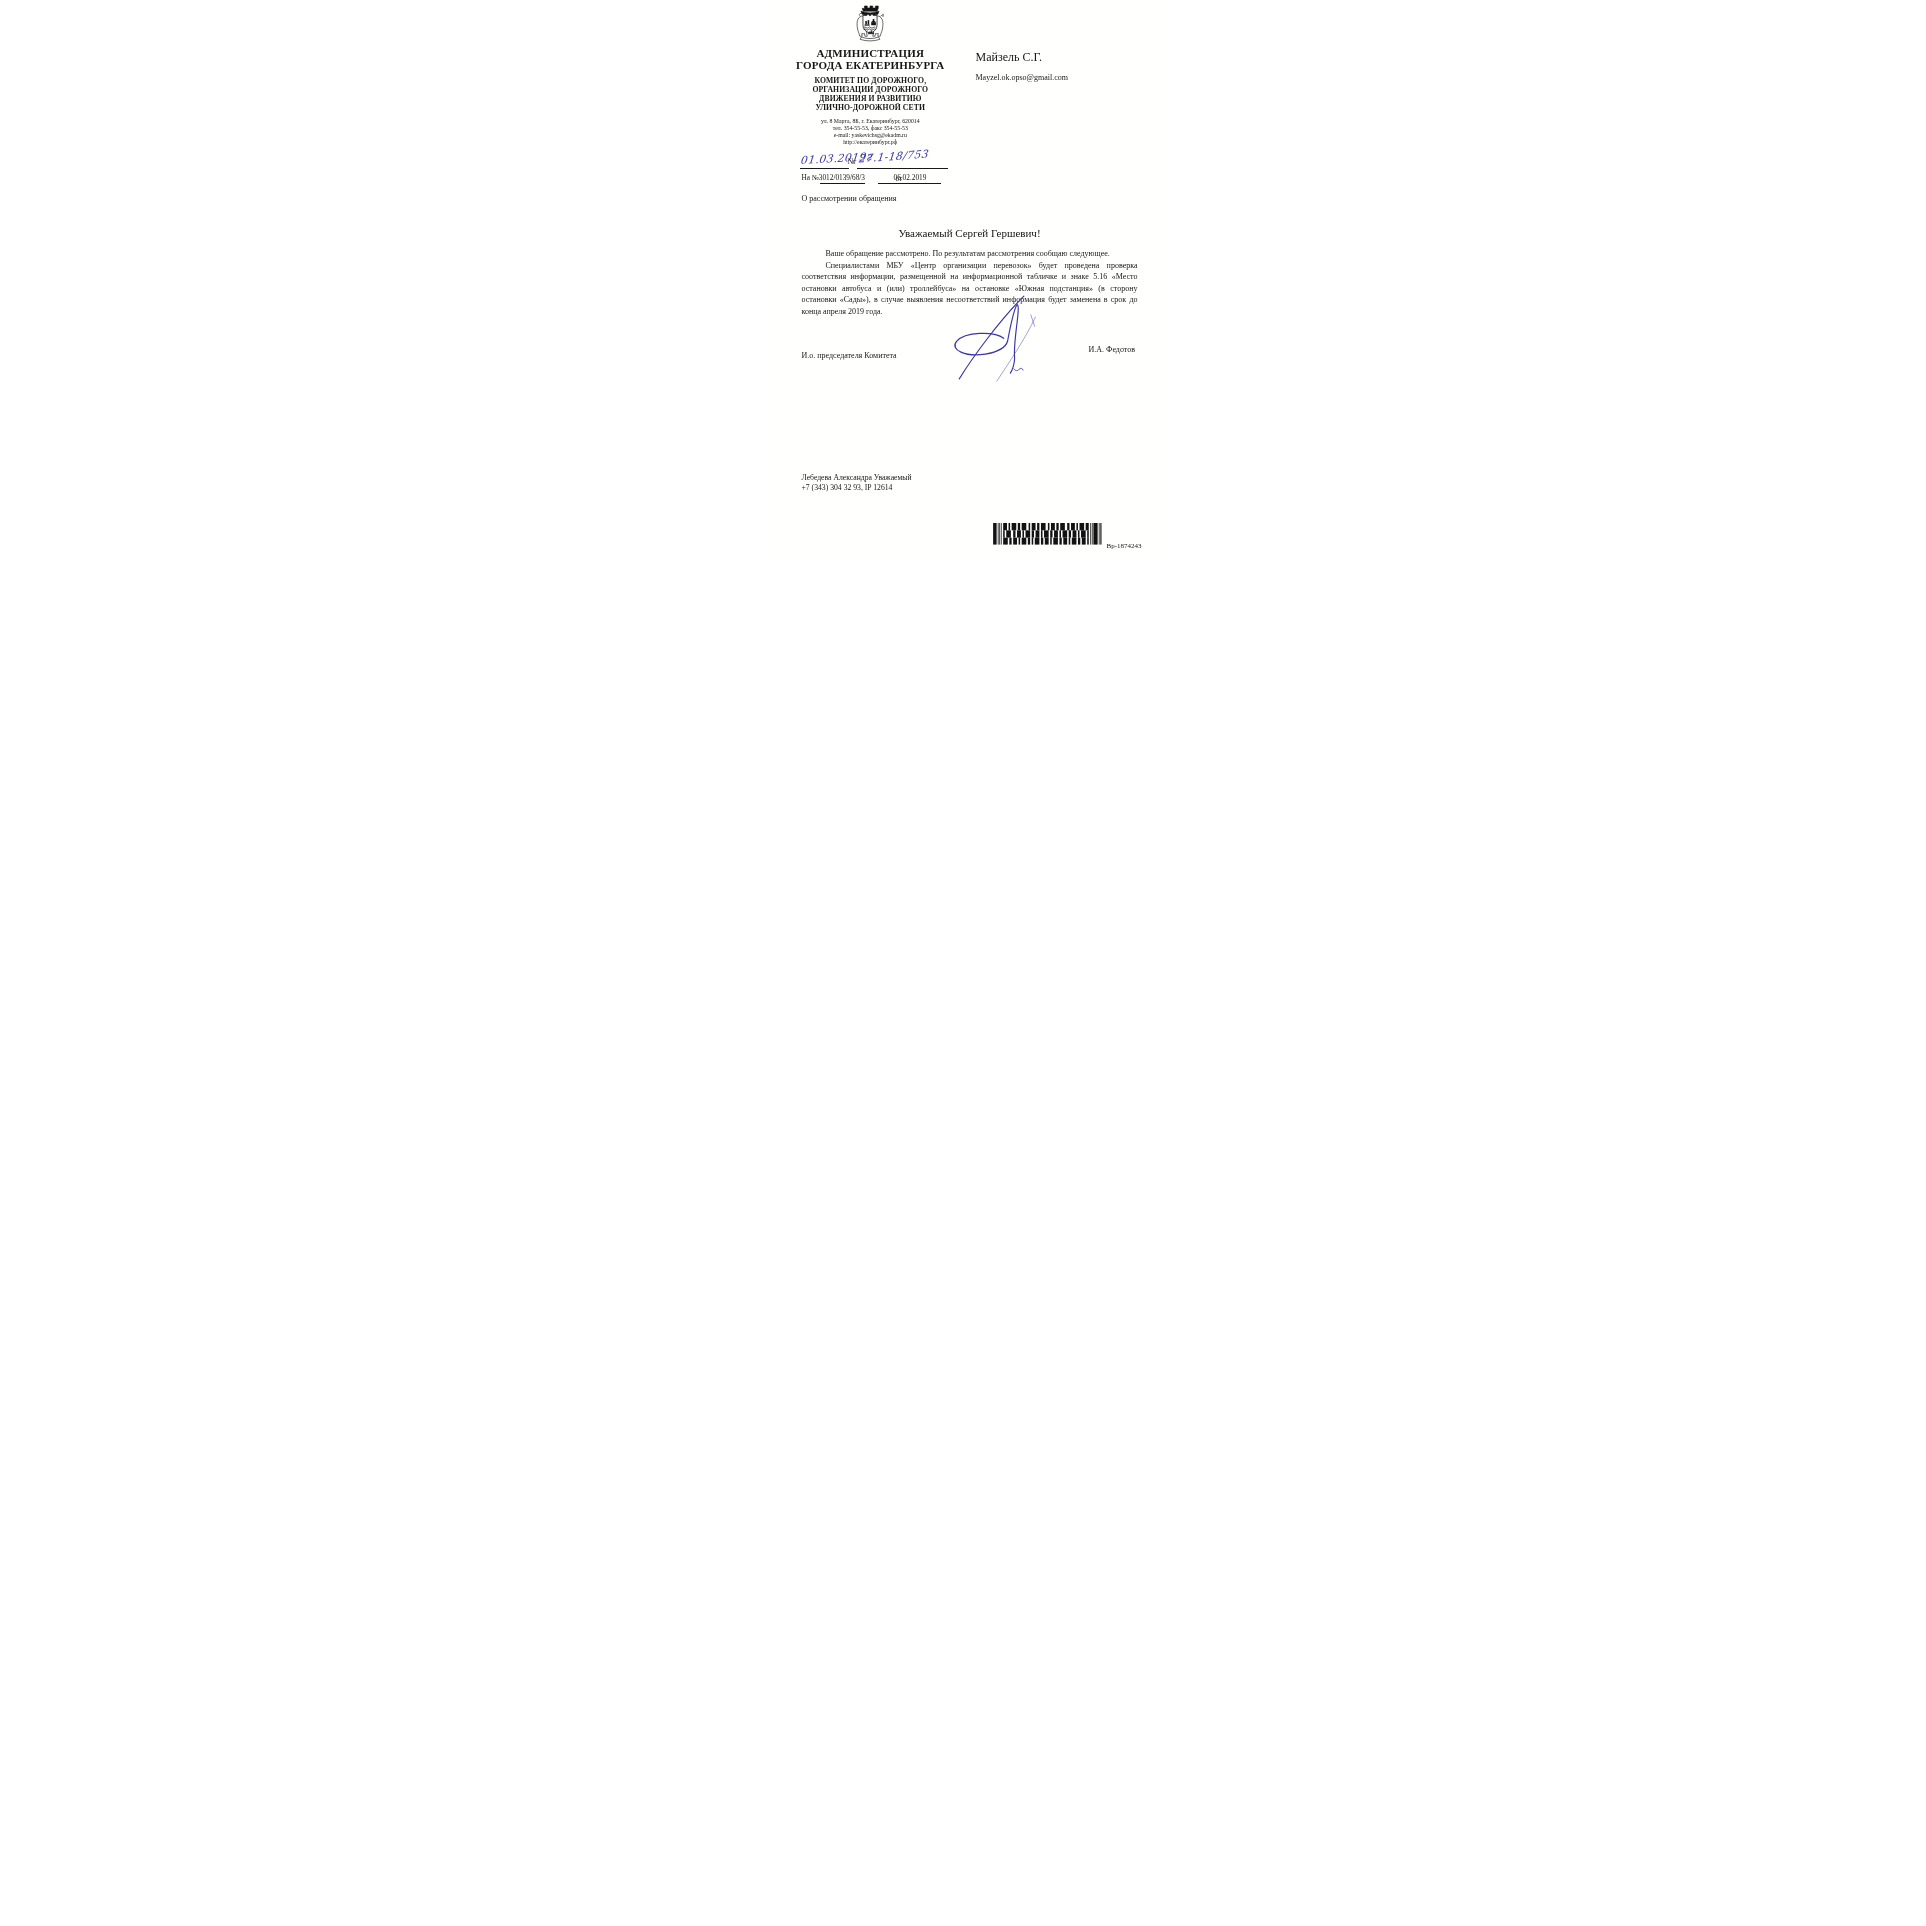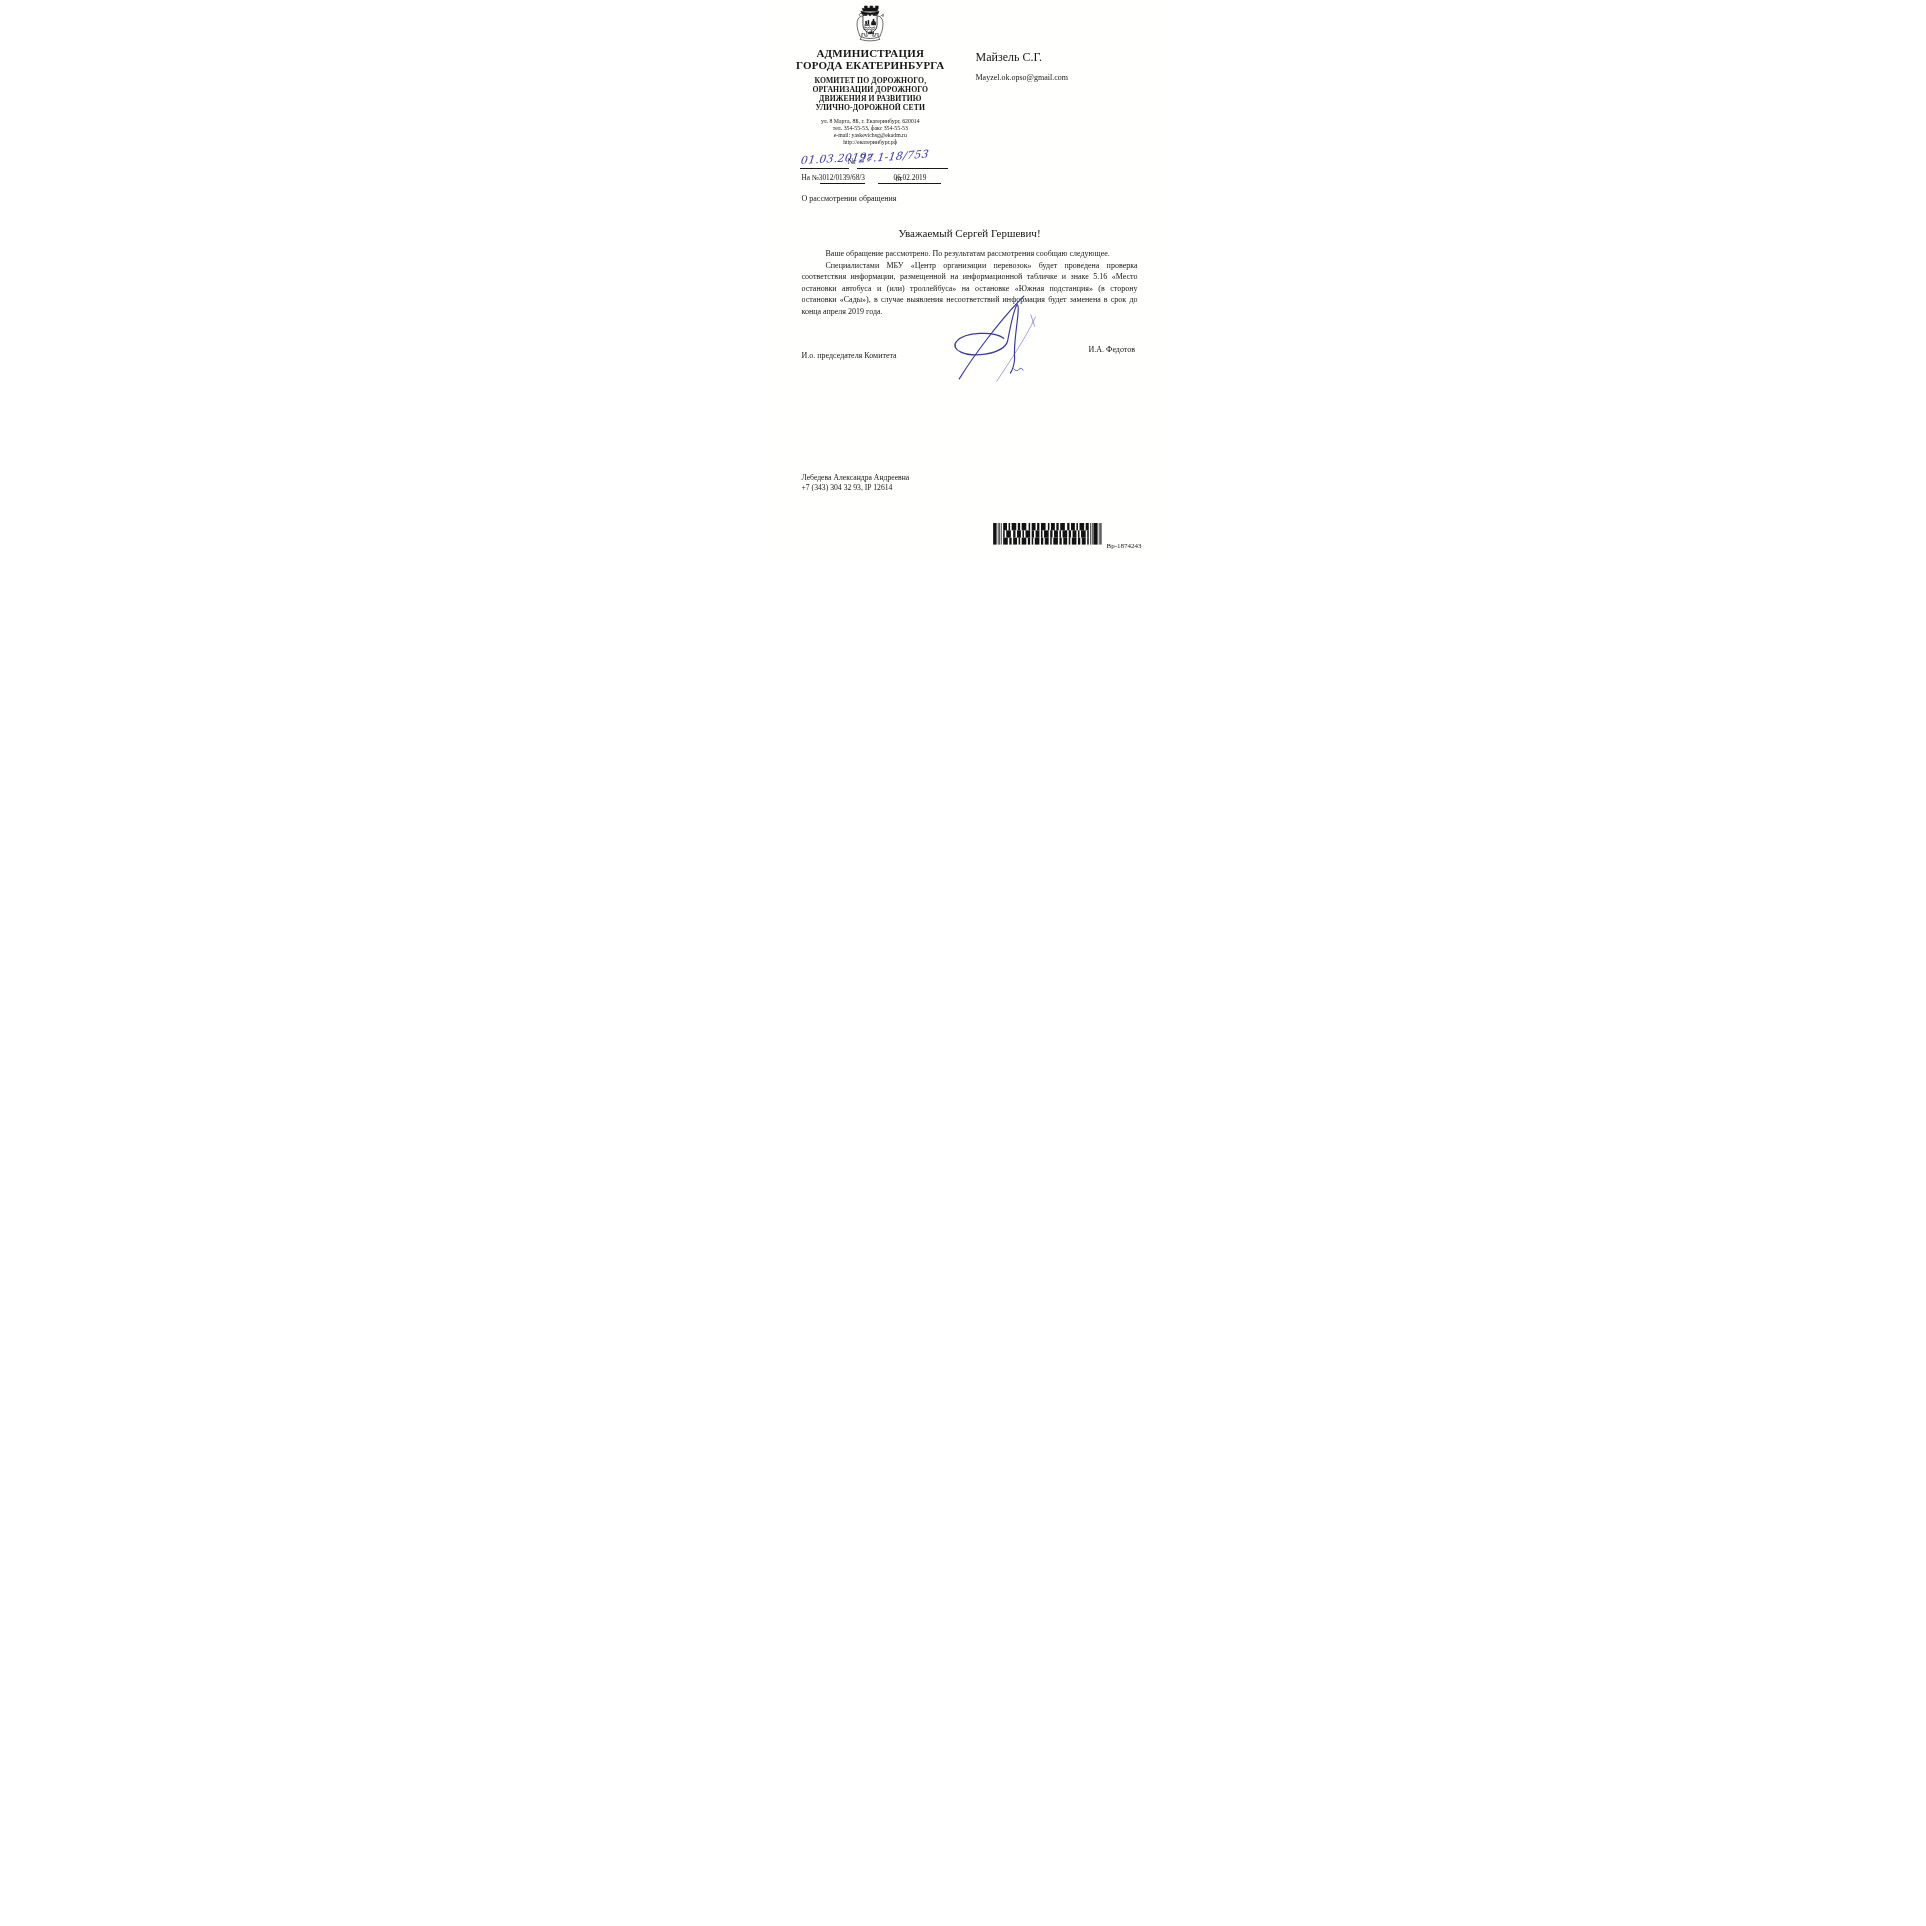--- a/index.html
+++ b/index.html
@@ -152,21 +152,21 @@
         <path d="M180,124 C186,92 196,46 203,32 C208,23 209,42 205,72 C201,103 196,142 198,165 C199,181 192,200 187,207" stroke-width="3"></path>
 
         <path d="M196,196 c4,6 10,6 14,1 c3,-4 8,-3 10,2" stroke-width="2.2"></path>
 
         <path d="M240,56 l10,30" stroke-width="1.6" opacity="0.8"></path>
       </g>
     </svg>
   </div>
 
   <div class="executor">
-    <div>Лебедева Александра Андреевна</div>
+    <div>Лебедева Александра Уважаемый</div>
     <div>+7 (343) 304 32 93, IP 12614</div>
   </div>
 
   <div class="barcode">
     <svg viewBox="0 0 282 56" width="109" height="21.6" xmlns="http://www.w3.org/2000/svg">
       <g fill="#121212">
 
         <rect x="0" y="0" width="9" height="56"></rect>
           <rect x="12" y="0" width="2" height="56"></rect>
           <rect x="16" y="0" width="2" height="56"></rect>

